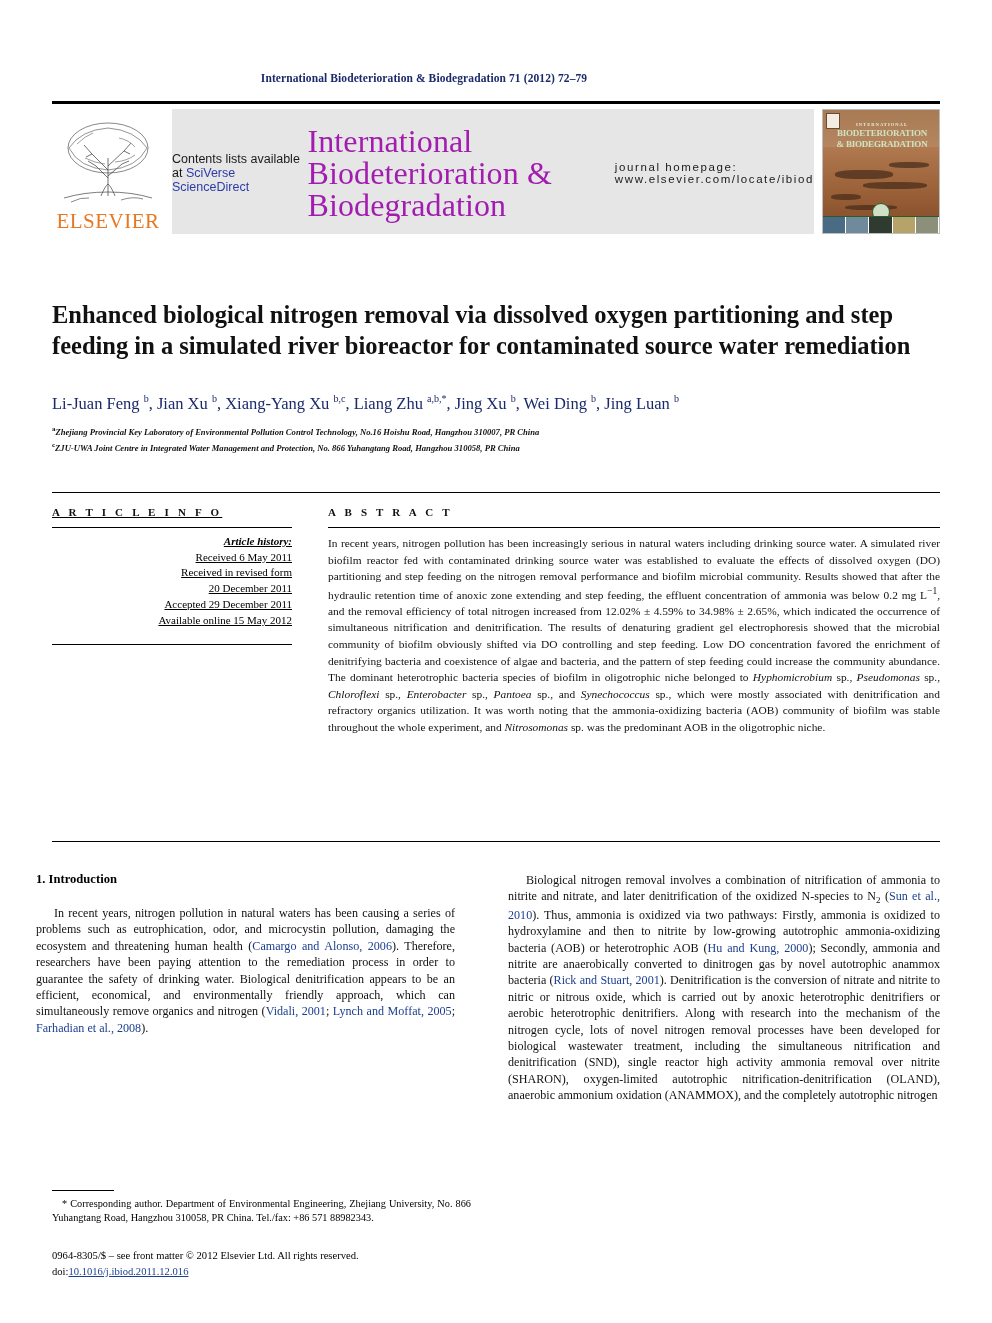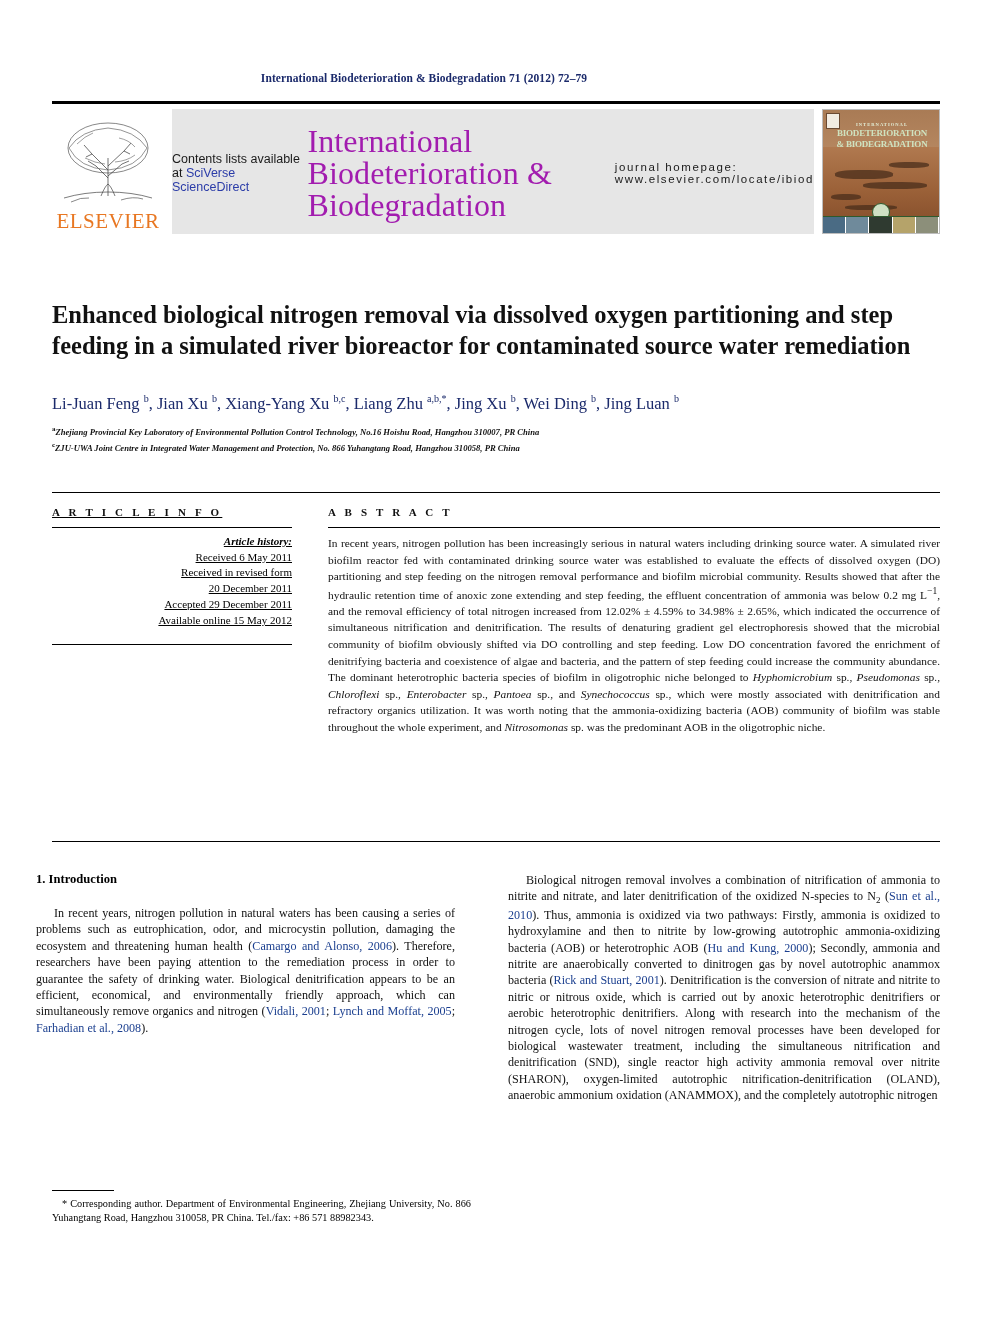--- a/index.html
+++ b/index.html
@@ -428,14 +428,18 @@
 
   <div class="col-right">
     <p class="body-p">Biological nitrogen removal involves a combination of nitrification of ammonia to nitrite and nitrate, and later denitrification of the oxidized N-species to N<sub>2</sub> (<span class="cite">Sun et al., 2010</span>). Thus, ammonia is oxidized via two pathways: Firstly, ammonia is oxidized to hydroxylamine and then to nitrite by low-growing autotrophic ammonia-oxidizing bacteria (AOB) or heterotrophic AOB (<span class="cite">Hu and Kung, 2000</span>); Secondly, ammonia and nitrite are anaerobically converted to dinitrogen gas by novel autotrophic anammox bacteria (<span class="cite">Rick and Stuart, 2001</span>). Denitrification is the conversion of nitrate and nitrite to nitric or nitrous oxide, which is carried out by anoxic heterotrophic denitrifiers or aerobic heterotrophic denitrifiers. Along with research into the mechanism of the nitrogen cycle, lots of novel nitrogen removal processes have been developed for biological wastewater treatment, including the simultaneous nitrification and denitrification (SND), single reactor high activity ammonia removal over nitrite (SHARON), oxygen-limited autotrophic nitrification-denitrification (OLAND), anaerobic ammonium oxidation (ANAMMOX), and the completely autotrophic nitrogen</p>
   </div>
 
   <div class="footnote">
     <div class="footnote-rule"></div>
     <div class="footnote-text">* Corresponding author. Department of Environmental Engineering, Zhejiang University, No. 866 Yuhangtang Road, Hangzhou 310058, PR China. Tel./fax: +86 571 88982343.</div>
   </div>
 
+  <div class="imprint">
+    <div>0964-8305/$ – see front matter © 2012 Elsevier Ltd. All rights reserved.</div>
+    <div><span>doi:</span><a class="link" href="#">10.1016/j.ibiod.2011.12.016</a></div>
+  </div>
 
 </div>
 
 </body></html>

